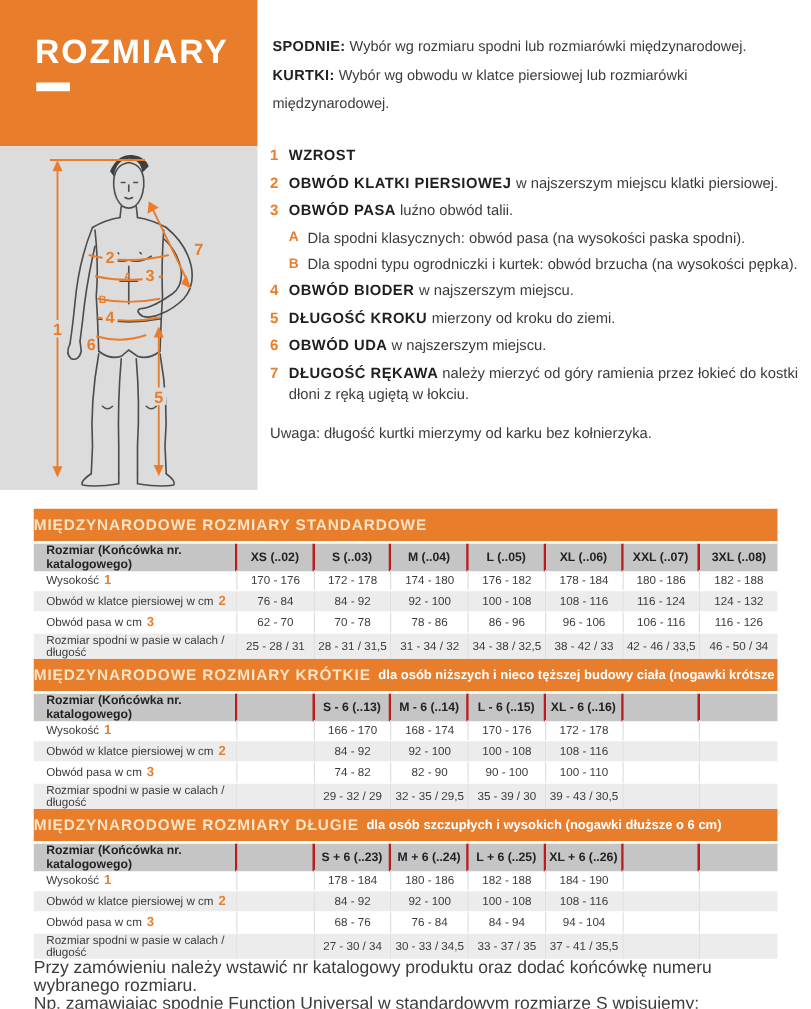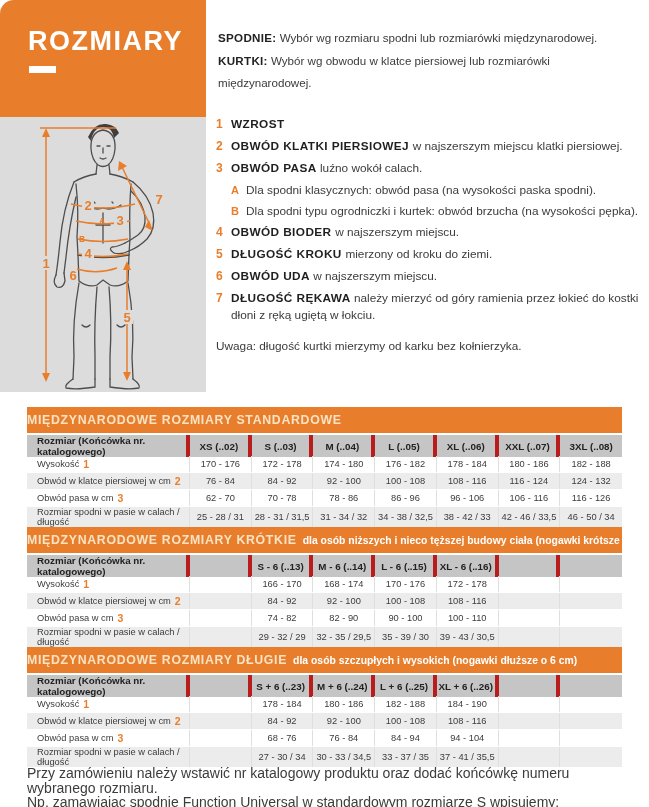--- a/index.html
+++ b/index.html
@@ -1,19 +1,19 @@
 <!DOCTYPE html>
 <html><head>
 <meta charset="utf-8">
 <style>
   * { margin:0; padding:0; box-sizing:border-box; }
   body { background:#fff; }
   .page {
     position:relative; width:649px; height:807px; background:#ffffff;
-    font-family:"Liberation Sans", sans-serif; color:#3b3b3b; overflow:hidden;border-radius:14px;
+    font-family:"Liberation Sans", sans-serif; color:#3b3b3b; overflow:hidden;
   }
   
   .title-box { position:absolute; left:0; top:0; width:206px; height:117px; background:#E87E2B; }
   .title-box h1 { position:absolute; left:28px; top:26px; color:#fff; font-size:27px;
     font-weight:bold; letter-spacing:1.5px; }
   .title-dash { position:absolute; left:29px; top:66px; width:27px; height:7px; background:#fff; }
   
   .intro { position:absolute; left:218px; top:27px; width:420px; font-size:11.6px; line-height:22.5px; color:#3b3b3b; }
   .intro b { color:#222; letter-spacing:.3px; }
   
@@ -31,21 +31,21 @@
   .m-note { margin-top:14px; }
   
   .tables { position:absolute; left:27px; top:407px; width:595px; }
   .sizetable { margin-bottom:4px; }
   .t-titlebar { height:26px; background:#E87E2B; display:flex; align-items:center; padding-left:0; }
   .t-title { color:#F9E3C5; font-weight:bold; font-size:12.3px; letter-spacing:.7px; white-space:nowrap; }
   .t-subtitle { color:#ffffff; font-weight:bold; font-size:10.4px; margin-left:6px; white-space:nowrap; }
   .t-colrow, .t-row { display:grid; grid-template-columns:163px repeat(7, 1fr); }
   .t-colrow { height:22px; border-top:2px solid #fff; }
   .t-colrow .cell { background:#C5C5C5; font-weight:bold; font-size:9.8px; color:#222;
-    display:flex; align-items:center; justify-content:center; border-right:4px solid #b91c1c; }
+    display:flex; align-items:center; justify-content:center; border-right:2px solid #b91c1c; }
   .t-colrow .cell:last-child { border-right:none; }
   .t-colrow .label-cell { justify-content:flex-start; padding-left:10px; }
   .t-row.data { height:17px; border-top:1px solid #fff; }
   .t-row.data.stripe .cell { background:#ECECEC; }
   .t-row.data .cell { display:flex; align-items:center; justify-content:center;
     font-size:9.3px; color:#3b3b3b; border-right:1px solid #DFDFDF; }
   .t-row.data .cell:last-child { border-right:none; }
   .t-row.data .label-cell { justify-content:flex-start; padding-left:10px; }
   .row-num { color:#E87E2B; font-weight:bold; font-size:10.5px; margin-left:4px; }
   
@@ -139,21 +139,21 @@
       <div class="m-item">
         <span class="m-num">1</span>
         <div class="m-text"><span class="m-term">WZROST</span></div>
       </div>
       <div class="m-item">
         <span class="m-num">2</span>
         <div class="m-text"><span class="m-term">OBWÓD KLATKI PIERSIOWEJ </span><span class="m-desc">w najszerszym miejscu klatki piersiowej.</span></div>
       </div>
       <div class="m-item">
         <span class="m-num">3</span>
-        <div class="m-text"><span class="m-term">OBWÓD PASA </span><span class="m-desc">luźno wokół calach.</span></div>
+        <div class="m-text"><span class="m-term">OBWÓD PASA </span><span class="m-desc">luźno obwód talii.</span></div>
       </div>
       <div class="m-sub">
         <span class="m-letter">A</span>
         <span class="m-subtext">Dla spodni klasycznych: obwód pasa (na wysokości paska spodni).</span>
       </div>
       <div class="m-sub">
         <span class="m-letter">B</span>
         <span class="m-subtext">Dla spodni typu ogrodniczki i kurtek: obwód brzucha (na wysokości pępka).</span>
       </div>
       <div class="m-item">

